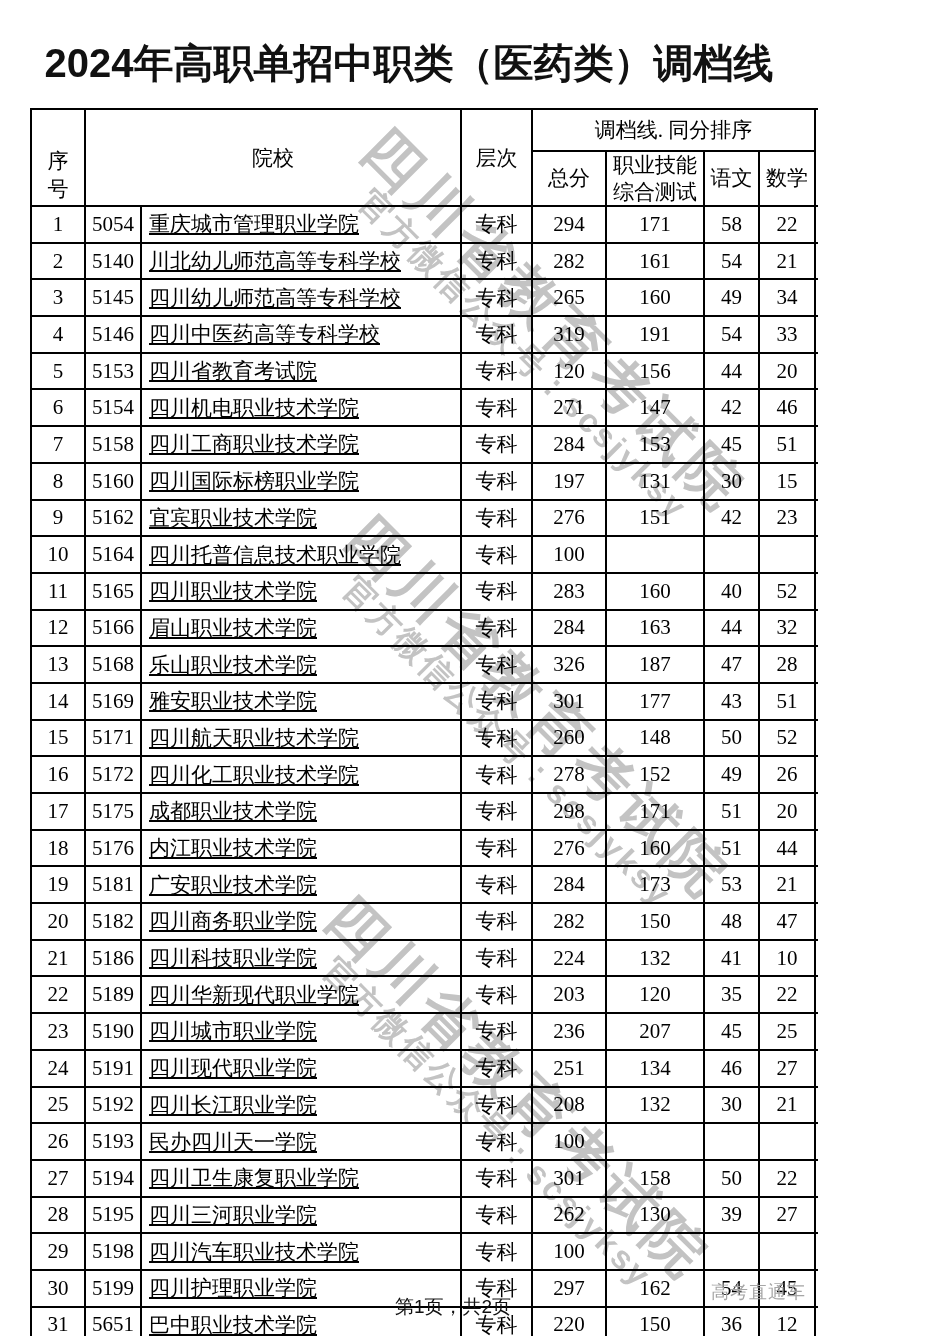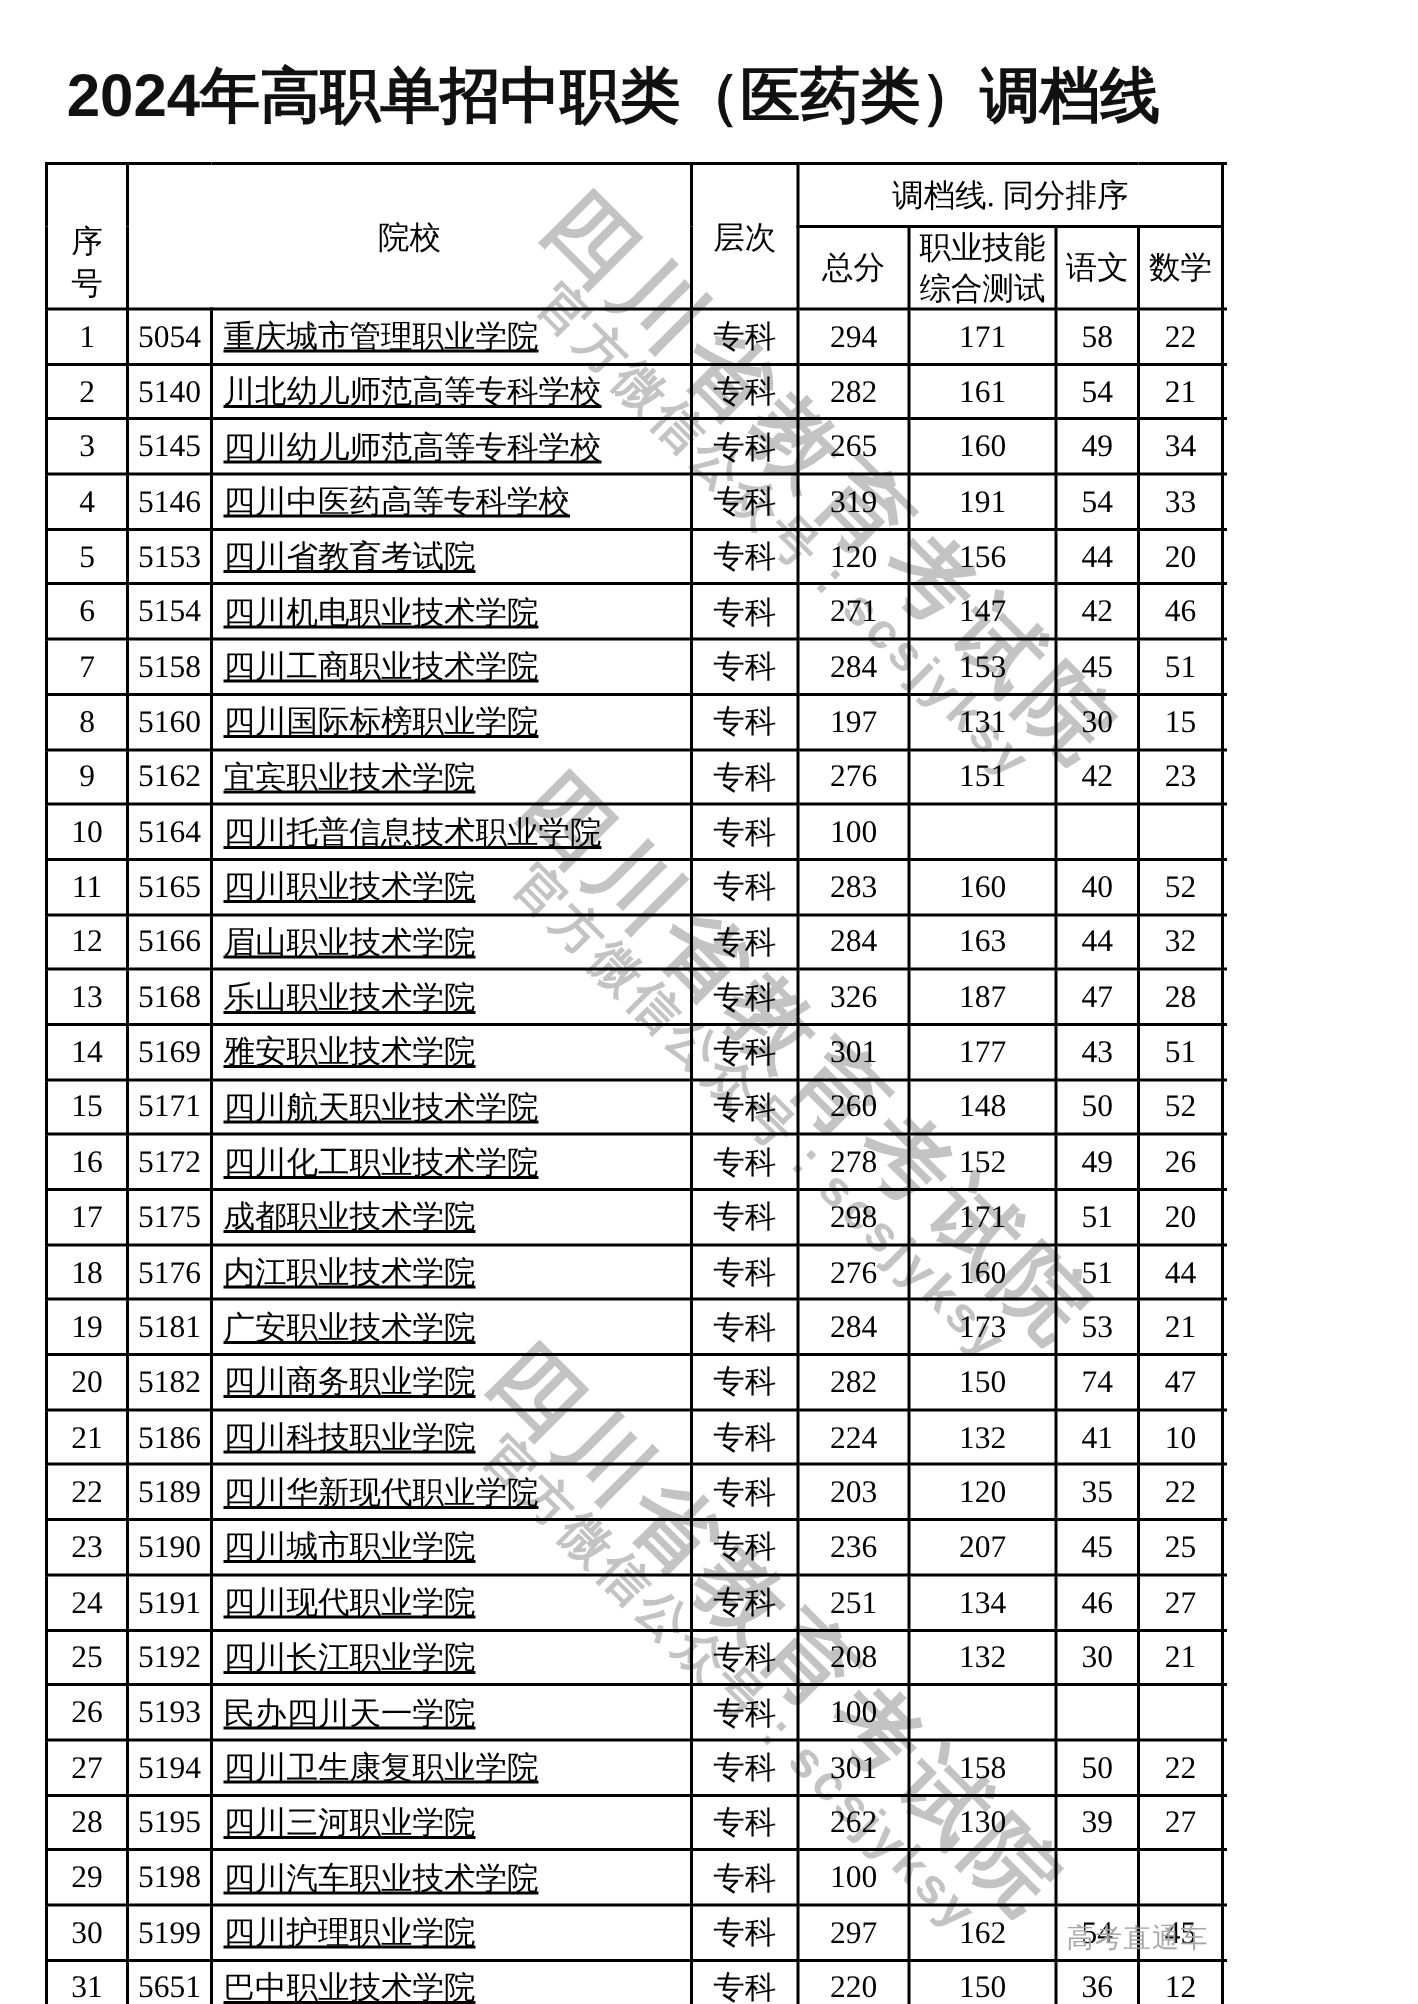--- a/index.html
+++ b/index.html
@@ -310,21 +310,21 @@
           <td>21</td>
           <td></td>
         </tr>
         <tr>
           <td>20</td>
           <td>5182</td>
           <td class="c-name">四川商务职业学院</td>
           <td>专科</td>
           <td>282</td>
           <td>150</td>
-          <td>74</td>
+          <td>48</td>
           <td>47</td>
           <td></td>
         </tr>
         <tr>
           <td>21</td>
           <td>5186</td>
           <td class="c-name">四川科技职业学院</td>
           <td>专科</td>
           <td>224</td>
           <td>132</td>
@@ -438,15 +438,16 @@
           <td>专科</td>
           <td>220</td>
           <td>150</td>
           <td>36</td>
           <td>12</td>
           <td></td>
         </tr>
       </tbody>
   </table>
 
+  <div class="footer-page">第1页，共2页</div>
   <div class="footer-brand">高考直通车</div>
 
 </div>
 
 </body></html>

